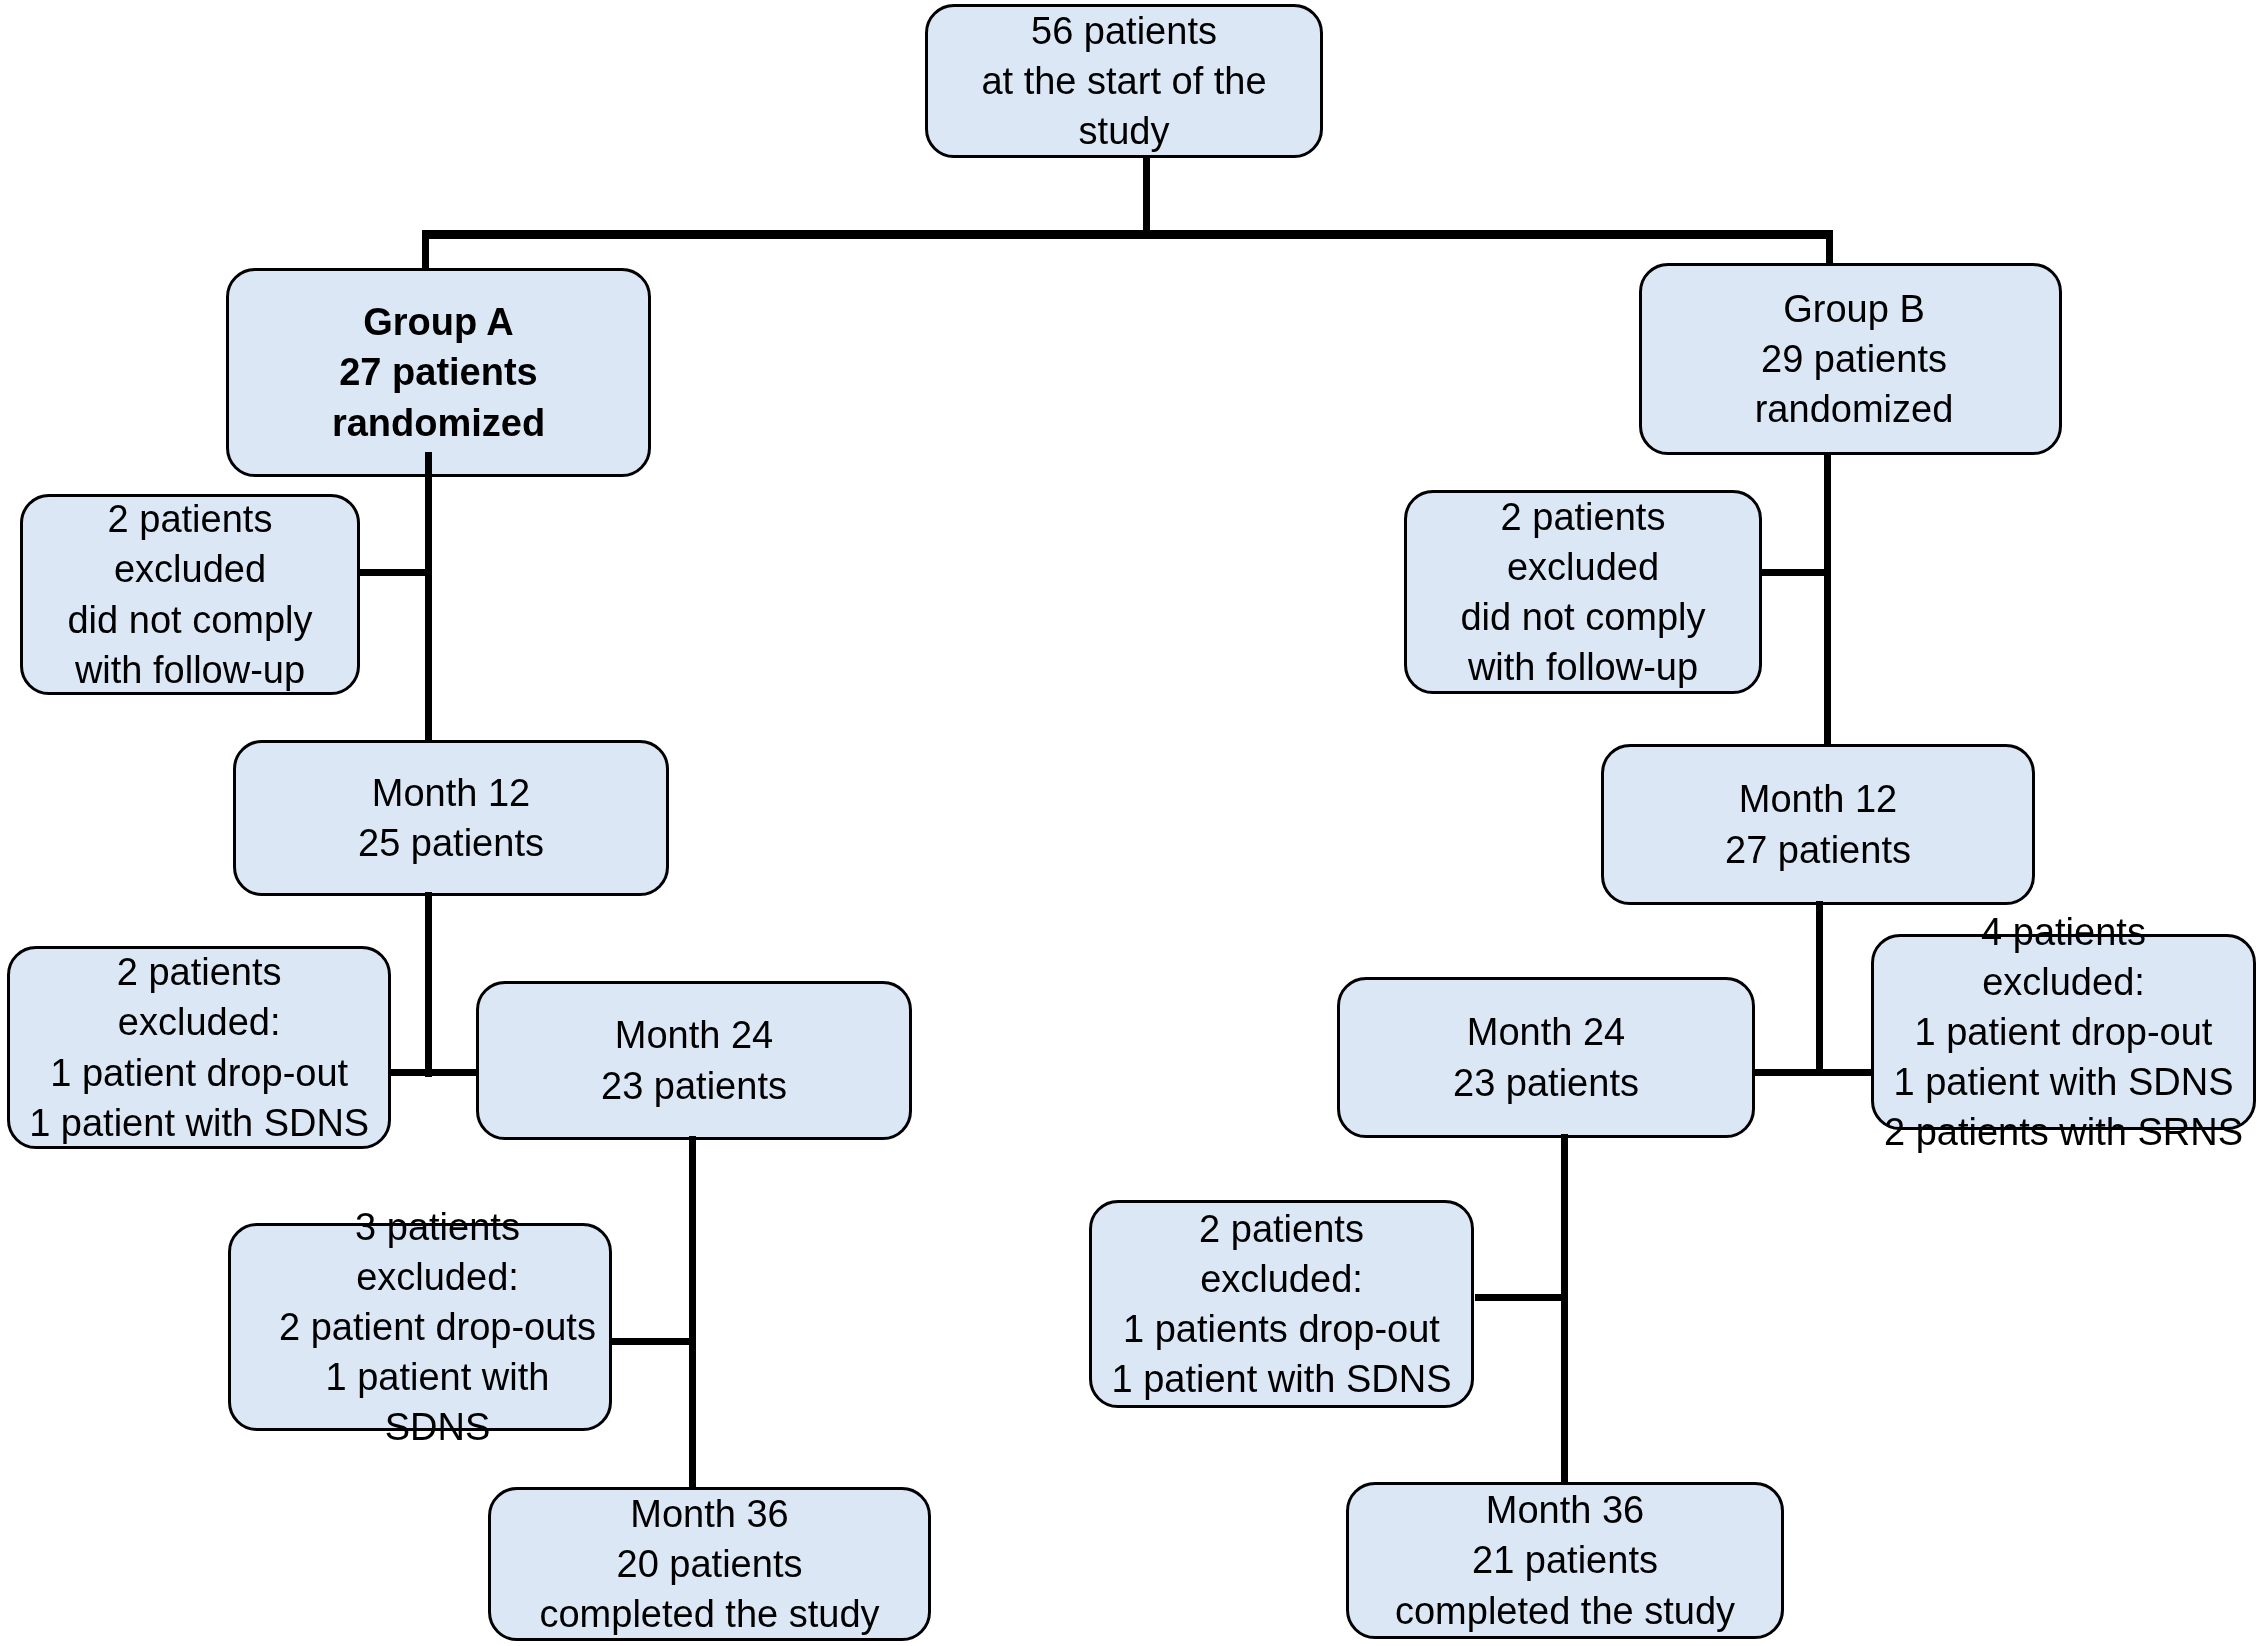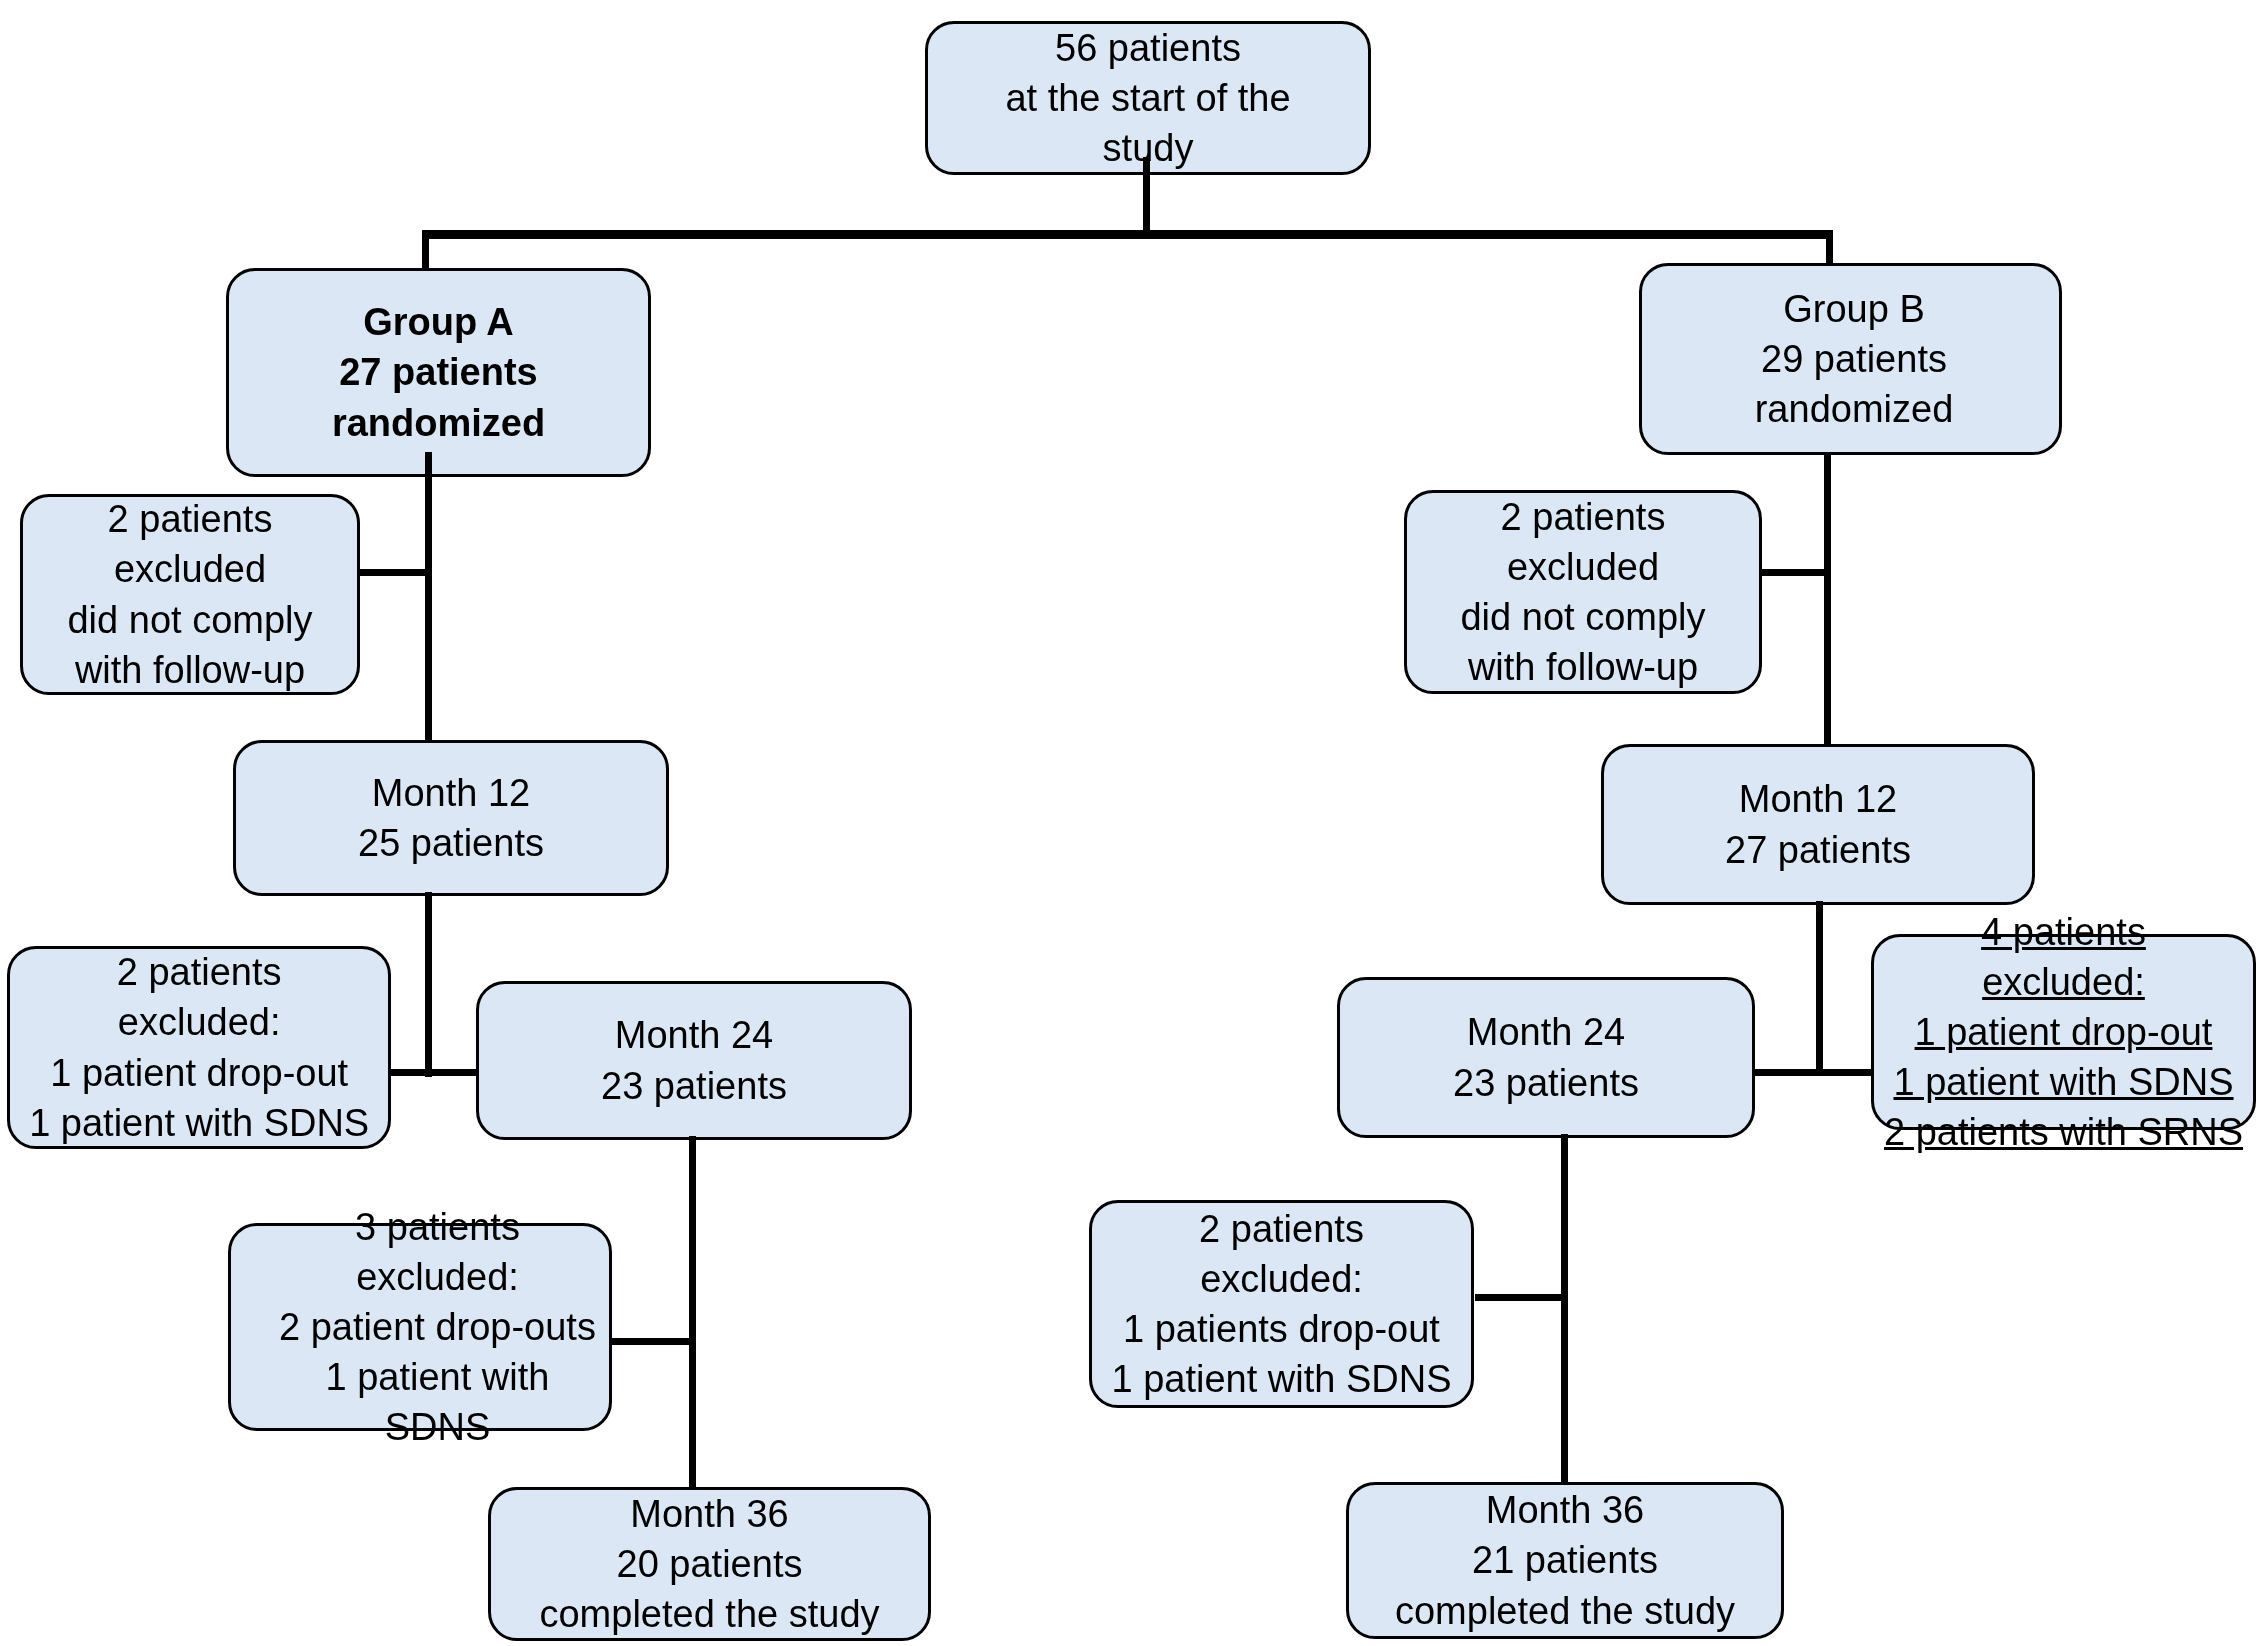--- a/index.html
+++ b/index.html
@@ -34,21 +34,21 @@
   .conn {
     position: absolute;
     background: var(--connector, #000000);
   }
 </style>
 </head>
 <body>
 
 <div class="canvas">
 
-  <div class="node" style="left:925px; top:21px; width:446px; height:154px;">56 patients
+  <div class="node" style="left:925px; top:4px; width:398px; height:154px;">56 patients
 at the start of the
 study</div>
 
   <div class="conn" style="left:1143px; top:157px; width:7.2px; height:78px;"></div>
   <div class="conn" style="left:422px; top:230px; width:1411px; height:9px;"></div>
   <div class="conn" style="left:422px; top:230px; width:7.2px; height:45px;"></div>
   <div class="conn" style="left:1826px; top:230px; width:7.2px; height:40px;"></div>
 
   <div class="node" style="left:226px; top:268px; width:425px; height:209px;font-weight:bold;">Group A
 27 patients
@@ -78,21 +78,21 @@
 
   <div class="conn" style="left:425px; top:892px; width:7.2px; height:185px;"></div>
   <div class="conn" style="left:389px; top:1069px; width:90px; height:7.2px;"></div>
   <div class="node" style="left:7.2px; top:946px; width:384px; height:203px;">2 patients
 excluded:
 1 patient drop-out
 1 patient with SDNS</div>
 
   <div class="conn" style="left:1816px; top:901px; width:7.2px; height:175px;"></div>
   <div class="conn" style="left:1753px; top:1069px; width:121px; height:7.2px;"></div>
-  <div class="node" style="left:1871px; top:934px; width:385px; height:196px;text-decoration:underline;">4 patients
+  <div class="node" style="left:1871px; top:934px; width:385px; height:196px;">4 patients
 excluded:
 1 patient drop-out
 1 patient with SDNS
 2 patients with SRNS</div>
 
   <div class="node" style="left:476px; top:981px; width:436px; height:159px;">Month 24
 23 patients</div>
   <div class="node" style="left:1337px; top:977px; width:418px; height:161px;">Month 24
 23 patients</div>
 

